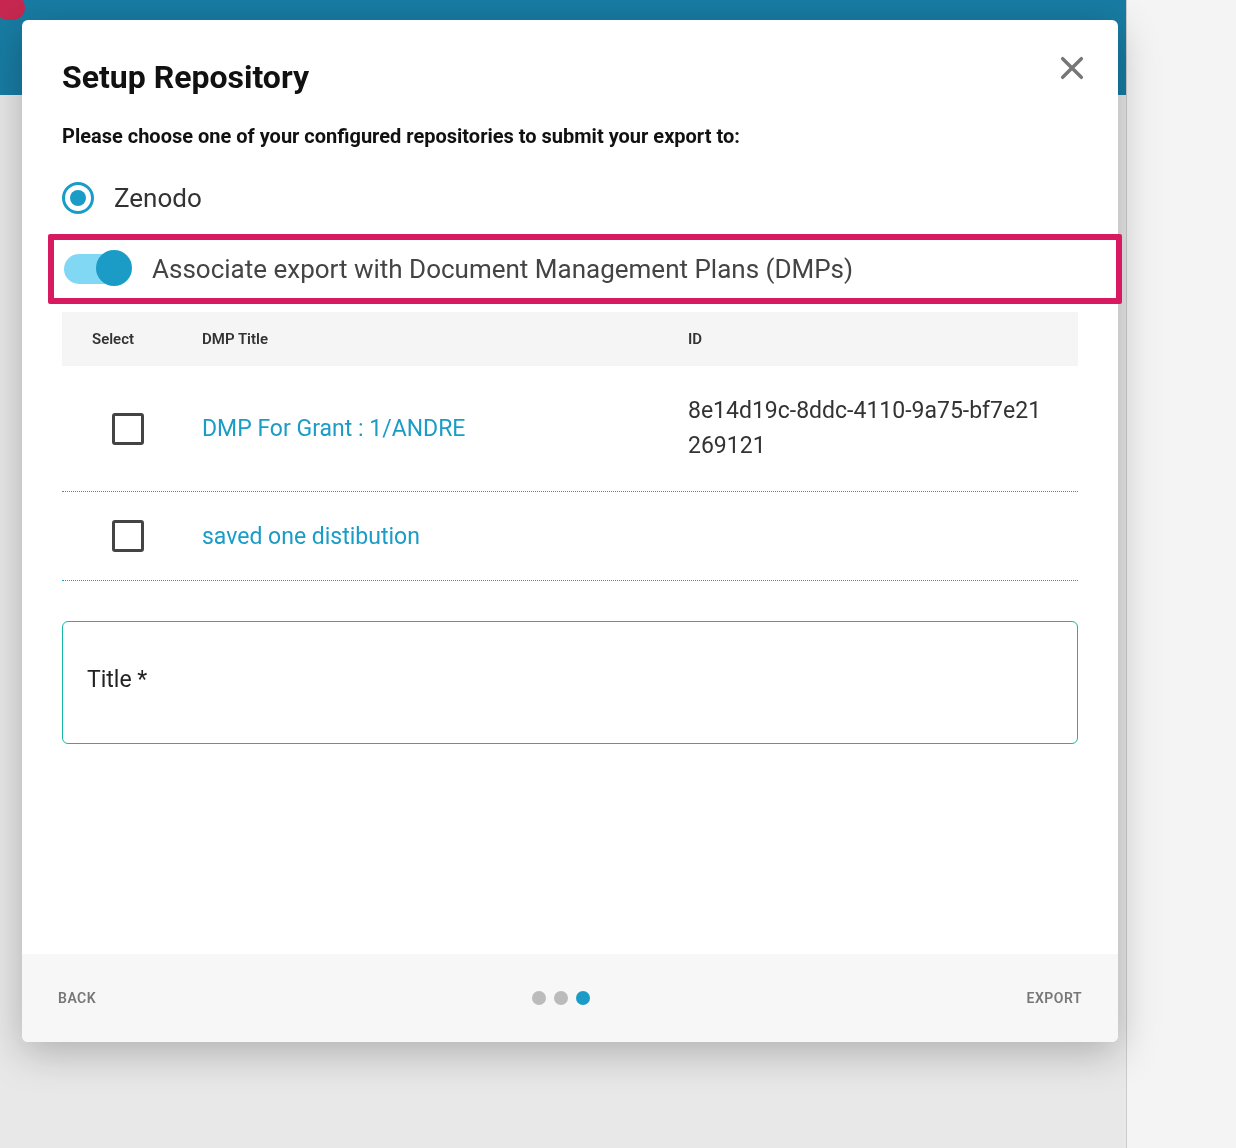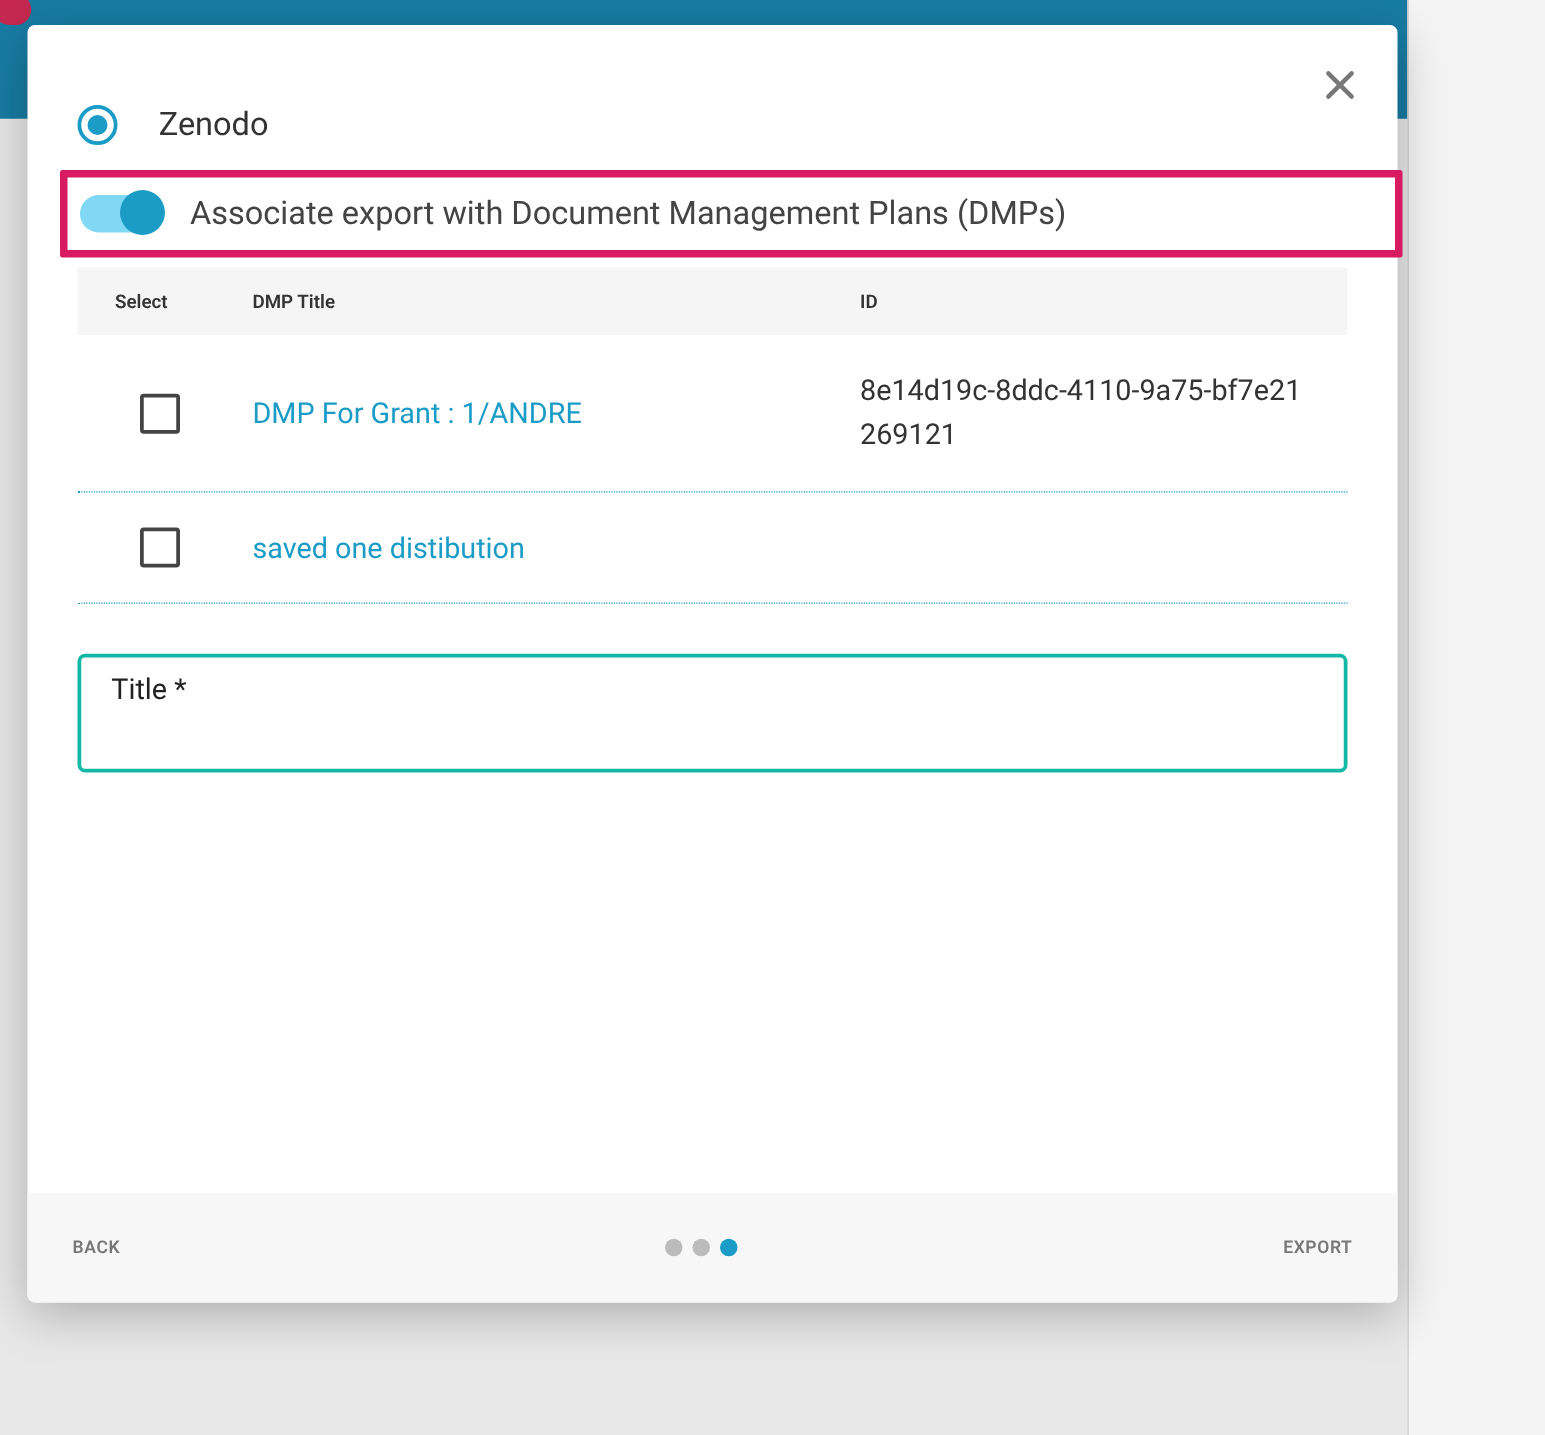--- a/index.html
+++ b/index.html
@@ -93,21 +93,21 @@
       font-weight: 700;
       color: #111;
       margin-top: 8px;
       margin-bottom: 28px;
     }
 
     
     .radio-row {
       display: flex;
       align-items: center;
-      gap: 33px;
+      gap: 20px;
       padding: 6px 0 20px 0;
     }
     .radio-outer {
       width: 32px;
       height: 32px;
       border: 3px solid #1a9cc7;
       border-radius: 50%;
       display: flex;
       align-items: center;
       justify-content: center;
@@ -198,23 +198,23 @@
     }
     .dmp-id {
       color: #333;
       word-break: break-all;
       line-height: 1.5;
     }
 
     
     .field {
       margin-top: 40px;
-      border: 3px solid #14b8a6;
+      border: 1px solid #14b8a6;
       border-radius: 6px;
-      padding: 12px 24px 50px 24px;
+      padding: 44px 24px 50px 24px;
       position: relative;
     }
     .field-label {
       font-size: 23px;
       color: #222;
     }
 
     
     .modal-footer {
       position: absolute;
@@ -254,29 +254,31 @@
 </head>
 <body>
 
 <div class="bg-topbar"></div>
 <div class="bg-badge"></div>
 <div class="bg-rightcol"></div>
 
 <div class="modal">
 
   <div class="modal-header">
+    <div class="modal-title">Setup Repository</div>
     <div class="close-btn">
       <svg viewBox="0 0 24 24">
         <path d="M4 4 L20 20 M20 4 L4 20" stroke="#777" stroke-width="3" fill="none" stroke-linecap="round"></path>
       </svg>
     </div>
   </div>
 
   <div class="modal-body">
 
+    <div class="instruction">Please choose one of your configured repositories to submit your export to:</div>
 
     <div class="radio-row">
       <div class="radio-outer">
         <div class="radio-inner"></div>
       </div>
       <div class="radio-label">Zenodo</div>
     </div>
 
     <div class="highlight-box">
       <div class="toggle-row">

